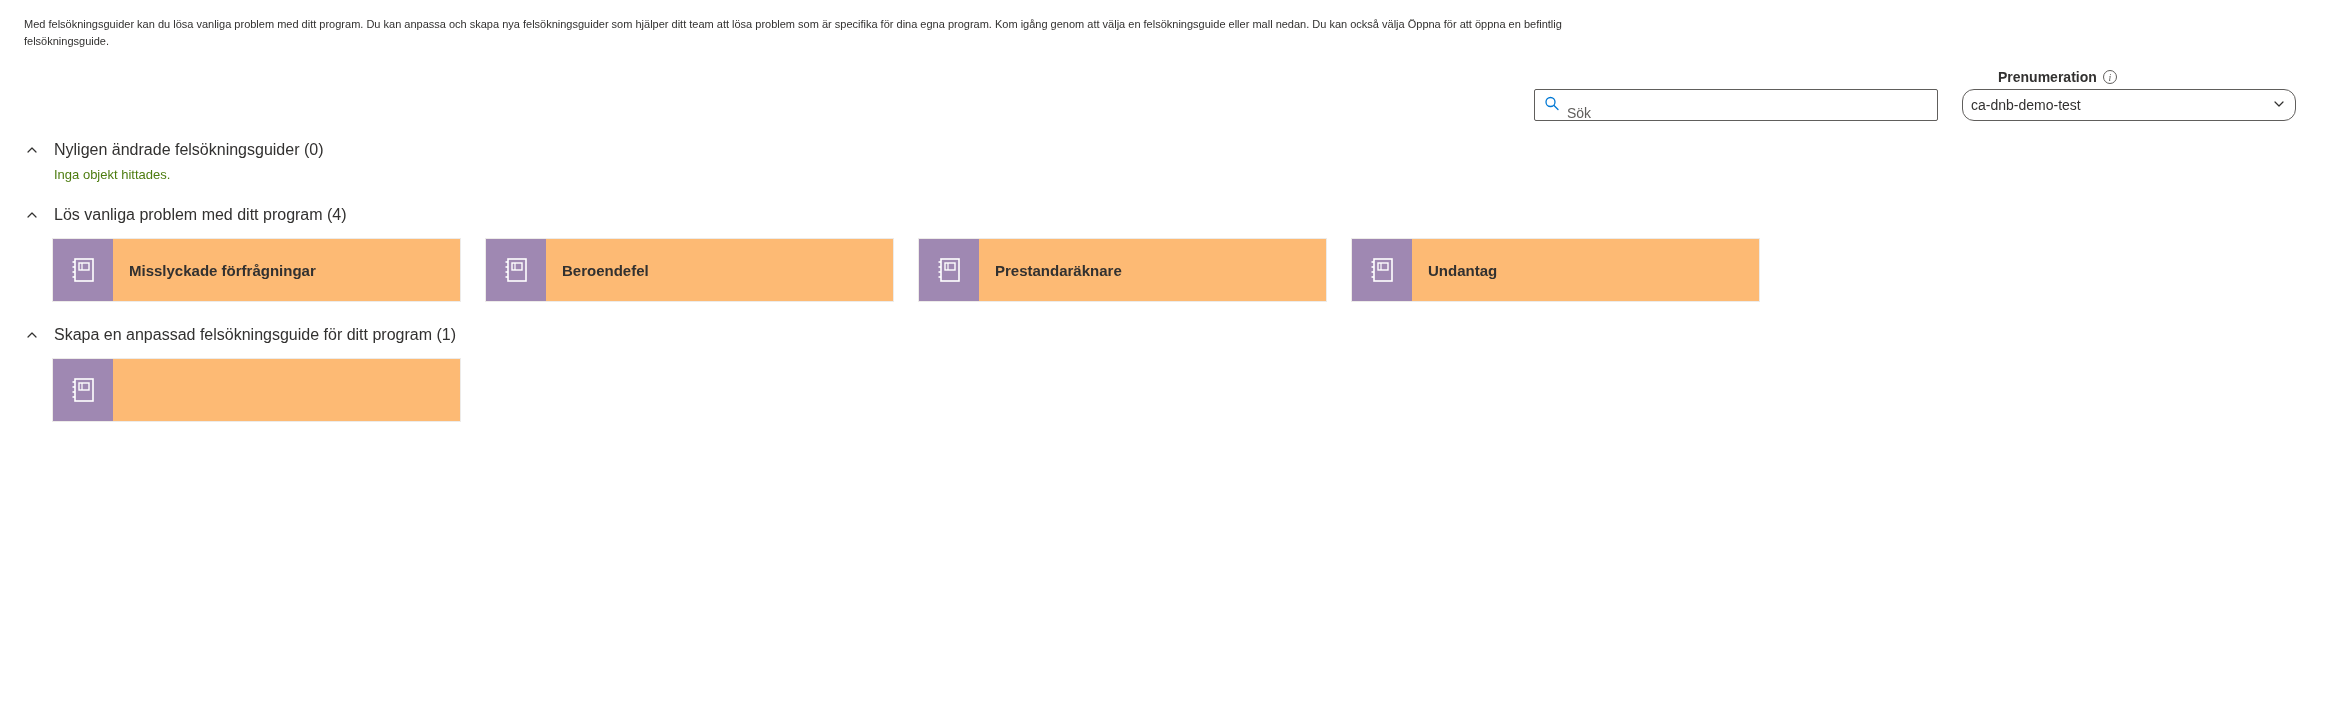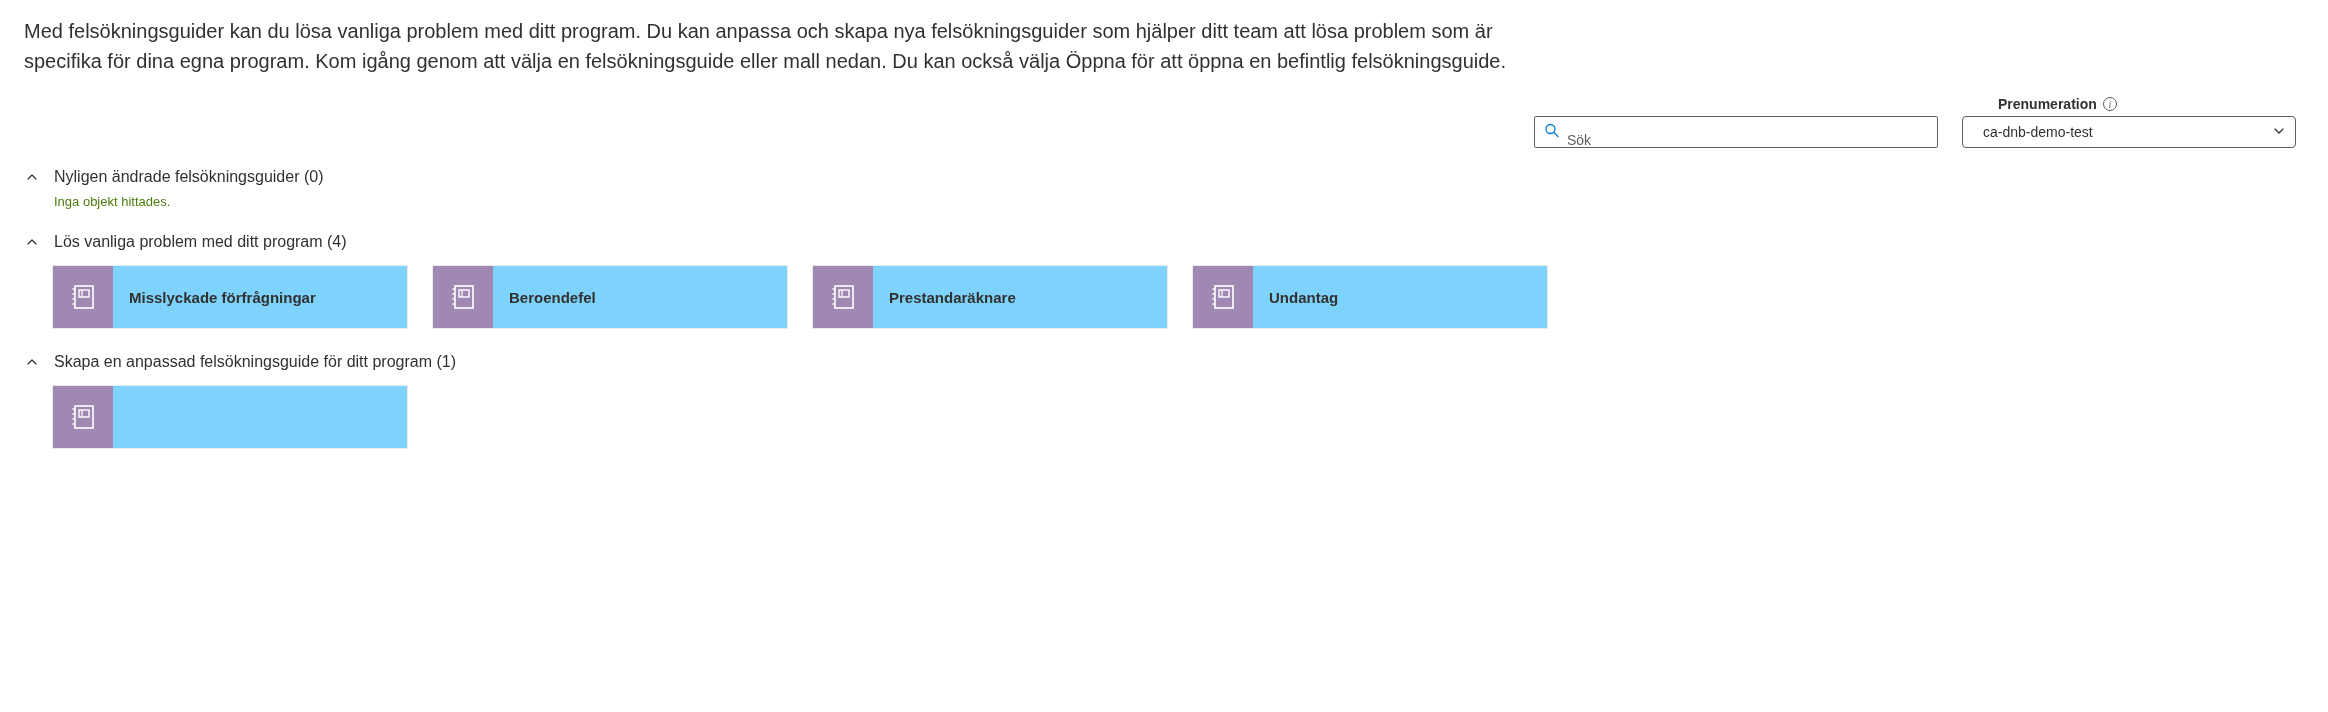--- a/index.html
+++ b/index.html
@@ -8,21 +8,21 @@
       padding: 0;
     }
     body {
       font-family: "Segoe UI", -apple-system, BlinkMacSystemFont, sans-serif;
       font-size: 14px;
       color: #323130;
       background: #ffffff;
       padding: 16px 24px;
     }
     .intro-text {
-      font-size: 20px;
+      font-size: 11px;
       line-height: 1.5;
       color: #323130;
       max-width: 1540px;
       margin-bottom: 20px;
     }
     .filters-row {
       display: flex;
       justify-content: flex-end;
       align-items: flex-end;
       gap: 24px;
@@ -85,22 +85,22 @@
       font-size: 10px;
       font-style: italic;
       font-family: Georgia, serif;
       color: #605e5c;
     }
     .dropdown {
       position: relative;
       width: 334px;
       height: 32px;
       border: 1px solid #605e5c;
-      border-radius: 4px;
-      padding: 0 32px 0 20px;
+      border-radius: 12px;
+      padding: 0 32px 0 8px;
       display: flex;
       align-items: center;
       cursor: pointer;
       background: #ffffff;
       font-size: 14px;
     }
     .dropdown-chevron {
       position: absolute;
       right: 10px;
       top: 50%;
@@ -137,24 +137,24 @@
     .cards-row {
       display: flex;
       gap: 24px;
       margin-top: 14px;
       padding-left: 28px;
       flex-wrap: wrap;
     }
     .card {
       display: flex;
       align-items: stretch;
-      width: 356px;
+      width: 409px;
       height: 64px;
       border: 1px solid #edebe9;
-      background: #7dd3fc;
+      background: #fdba74;
       cursor: pointer;
     }
     .card-icon-box {
       width: 60px;
       background: #9f88b2;
       display: flex;
       align-items: center;
       justify-content: center;
       flex-shrink: 0;
     }

